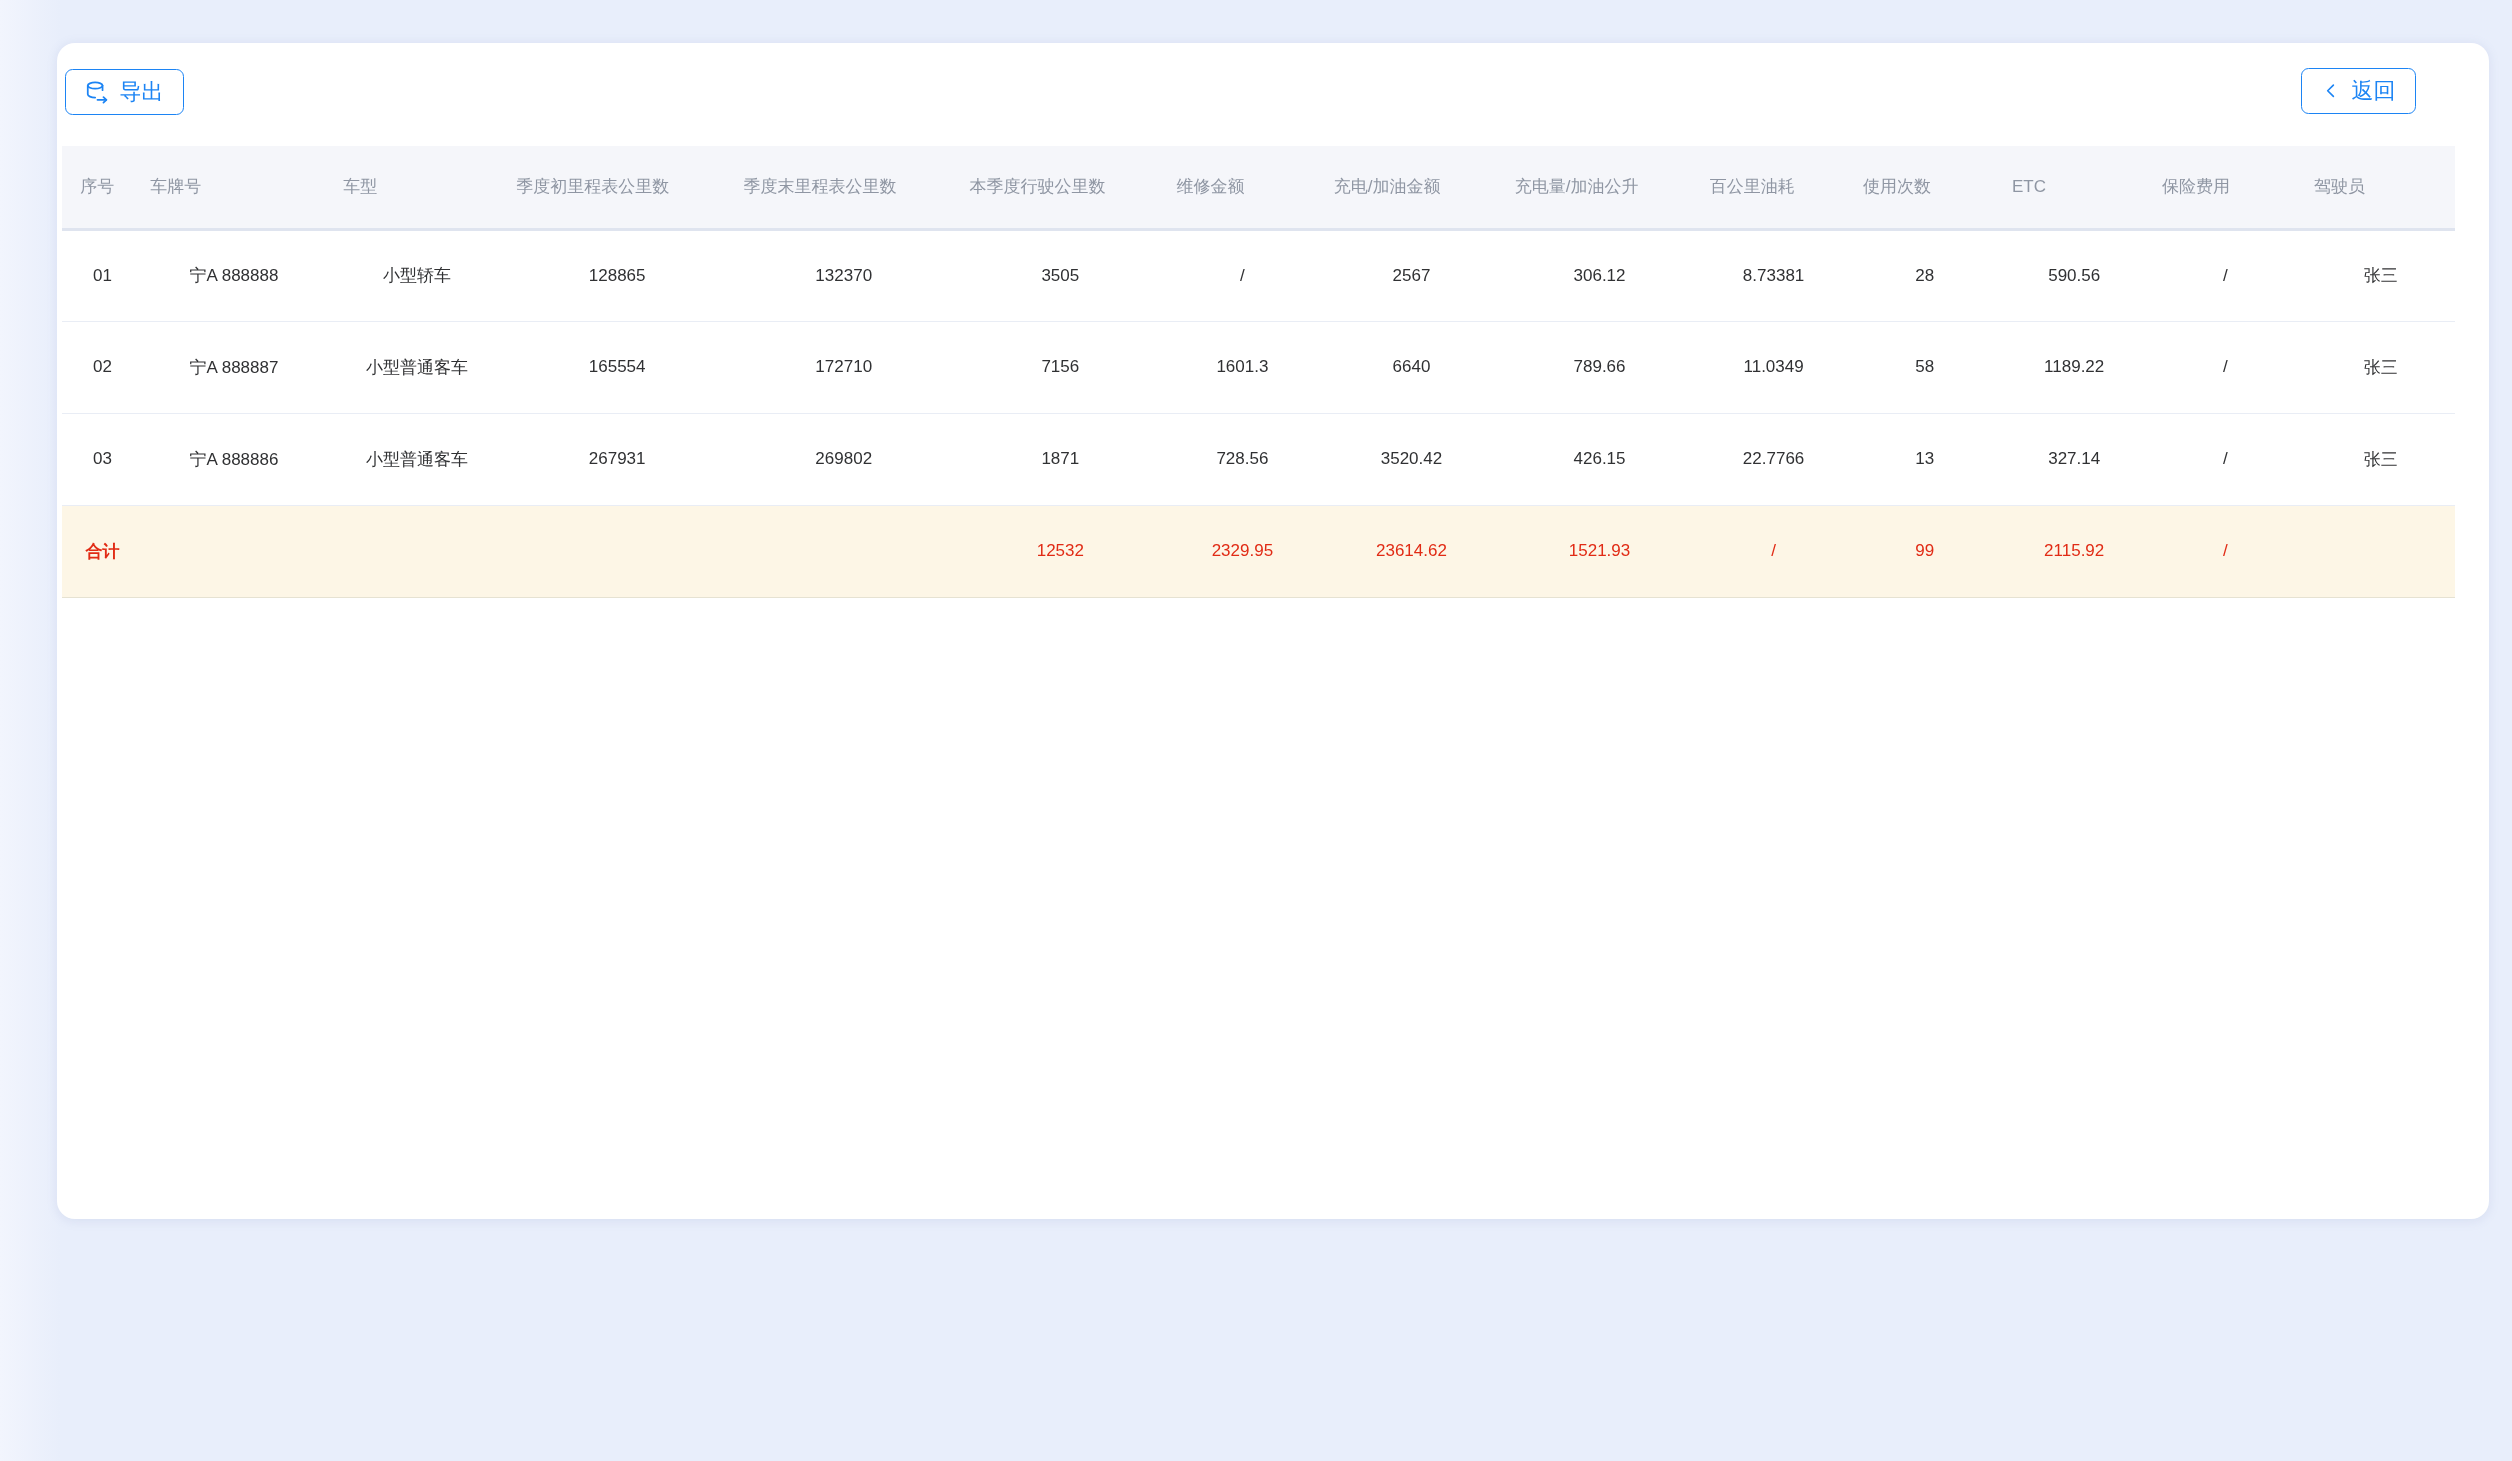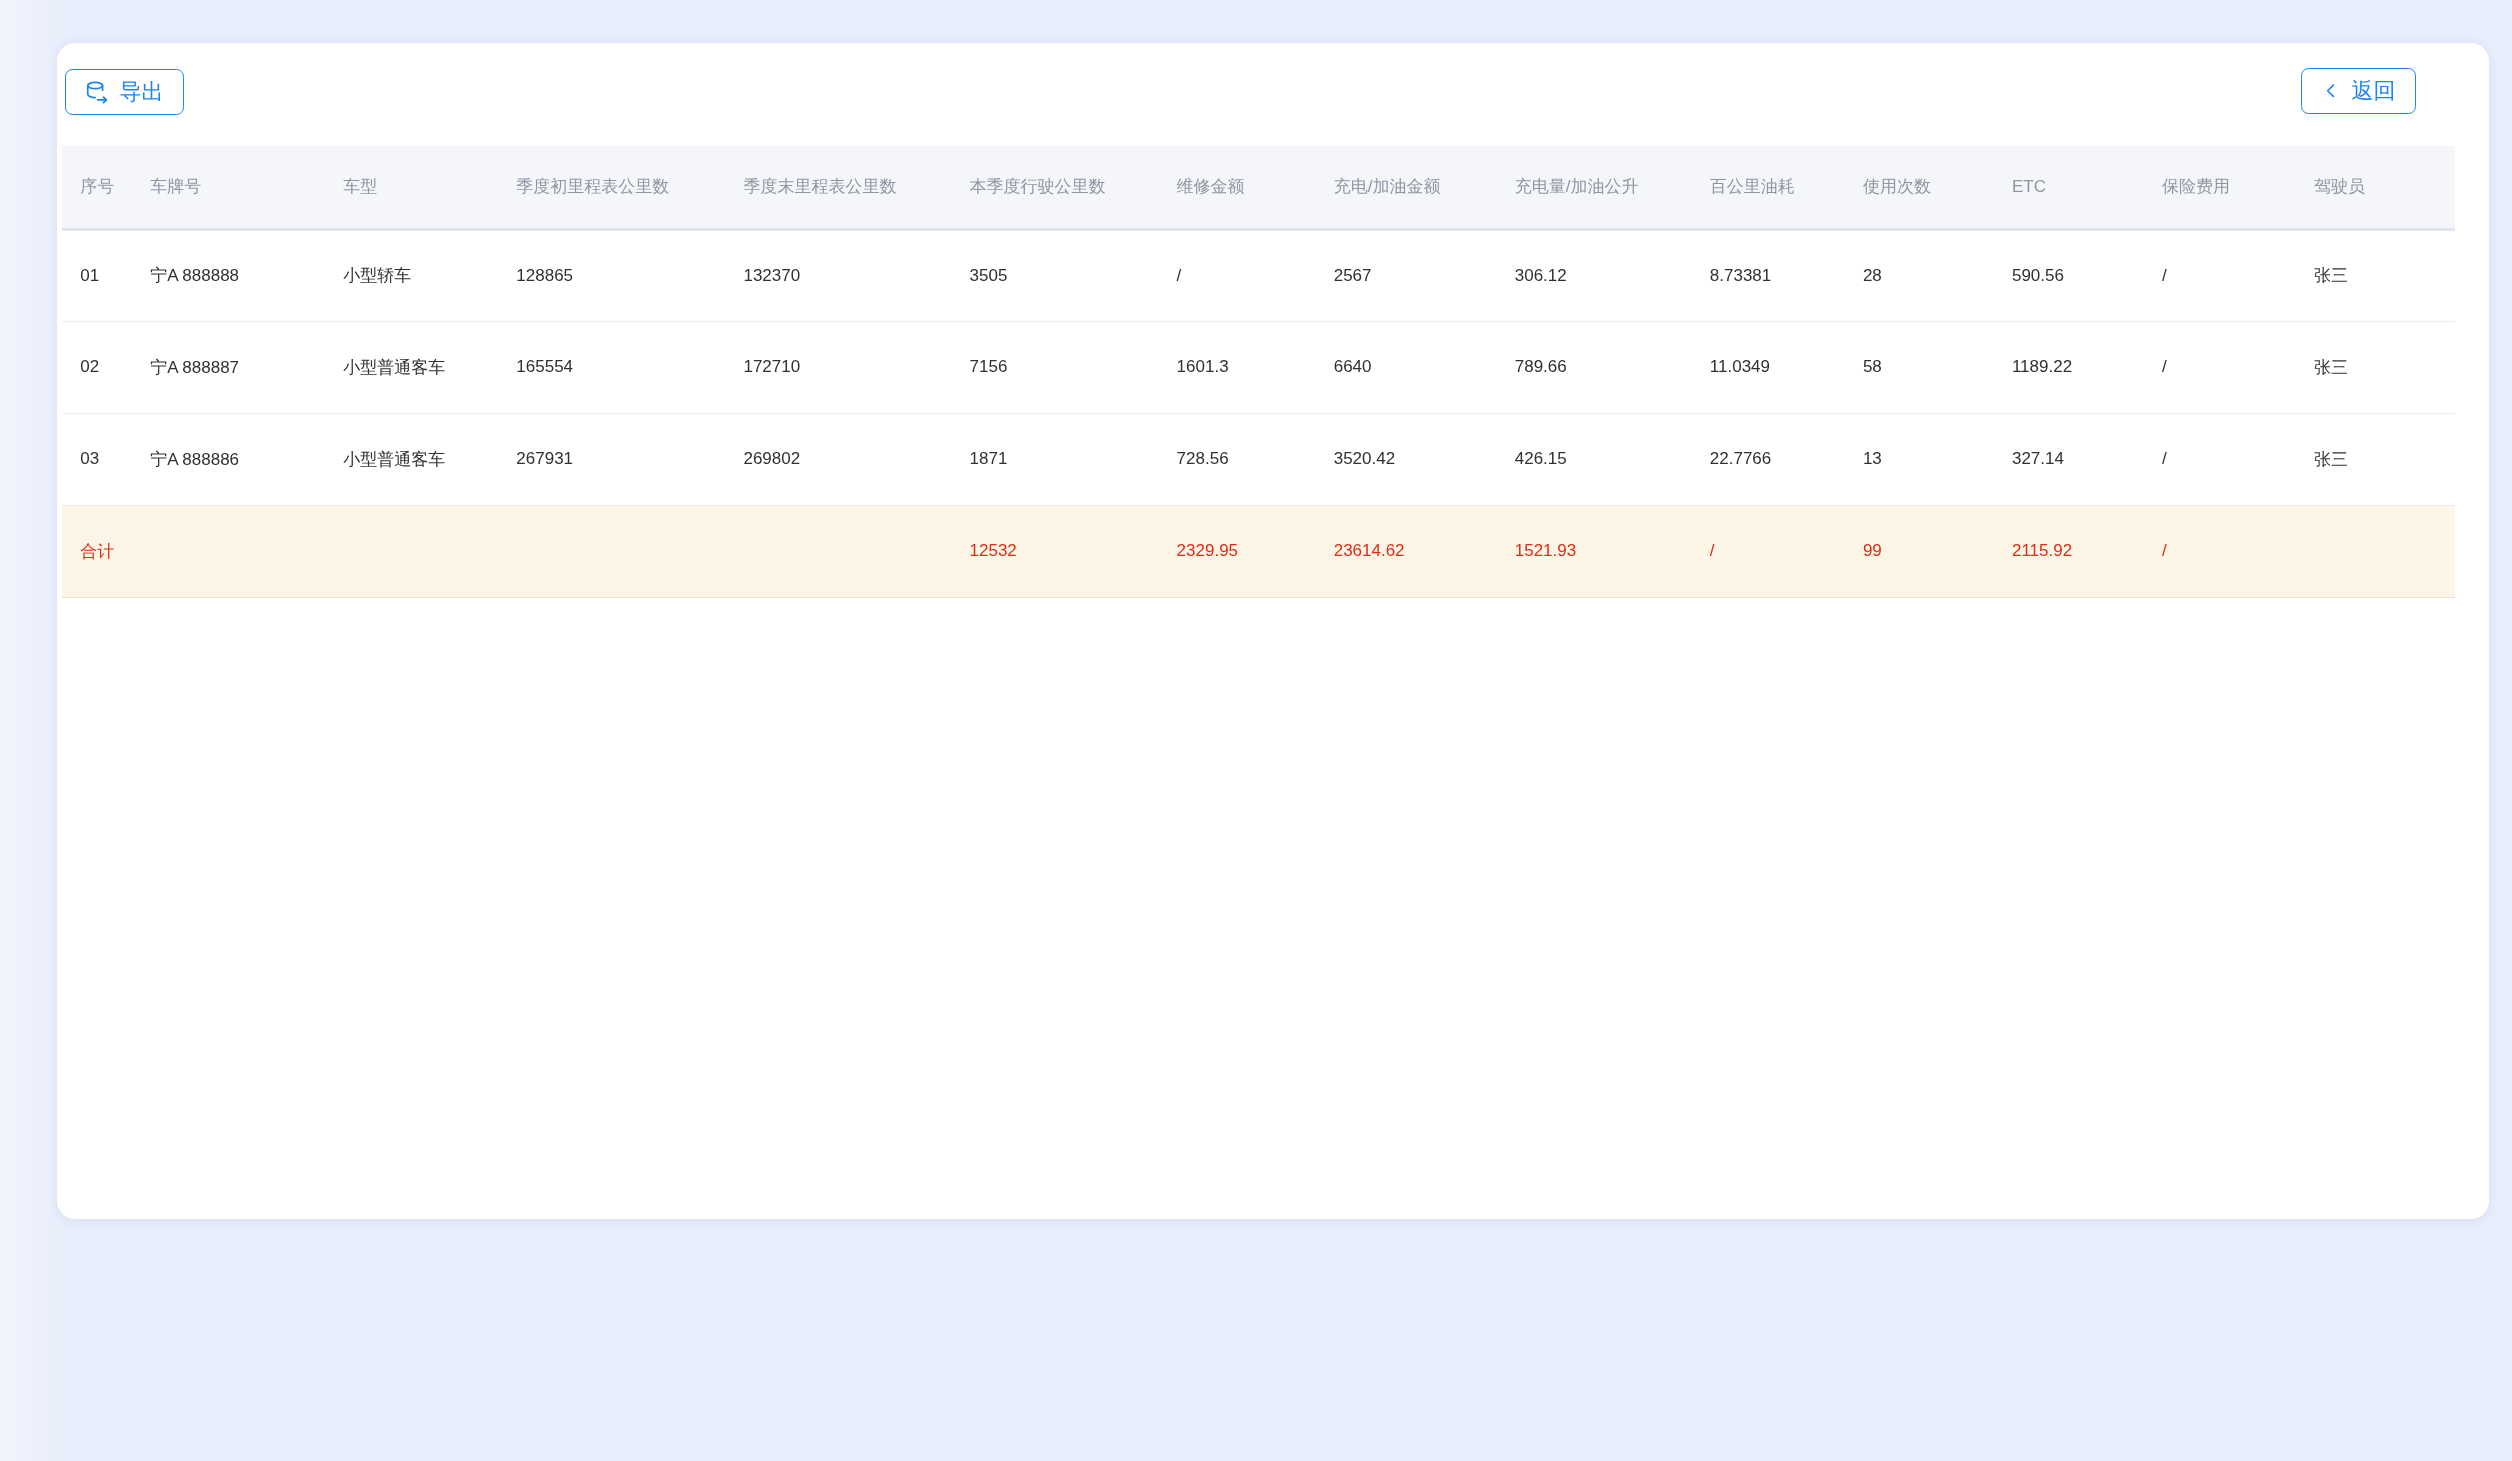--- a/index.html
+++ b/index.html
@@ -51,34 +51,34 @@
     color: #8f96a3;
     font-weight: 400;
     text-align: left;
     padding: 0 7.5px 0 18px;
     height: 83px;
     border-bottom: 3px solid #dfe4ef;
     white-space: nowrap;
     overflow: hidden;
   }
   table.report tbody td {
-    text-align: left;
+    text-align: center;
     padding: 0 7.5px 0 18px;
     height: 92px;
     border-bottom: 1.5px solid #e9edf5;
     white-space: nowrap;
     overflow: hidden;
     background: #ffffff;
   }
   table.report tr.total td {
     background: #fdf6e6;
     color: #e12b15;
     border-bottom: 1.5px solid #e6e2d2;
   }
-  table.report tr.total td:first-child { font-weight: 400; }
+  table.report tr.total td:first-child { font-weight: 700; }
 </style>
 </head>
 <body>
 
 <div class="card">
 
   <button class="btn btn-export">
     <span>
       <svg width="24" height="24" viewBox="0 0 26 26" fill="none" stroke="#1c84f4" stroke-width="1.9" stroke-linecap="round" stroke-linejoin="round">
         <ellipse cx="11" cy="6" rx="8" ry="3.4"></ellipse>

